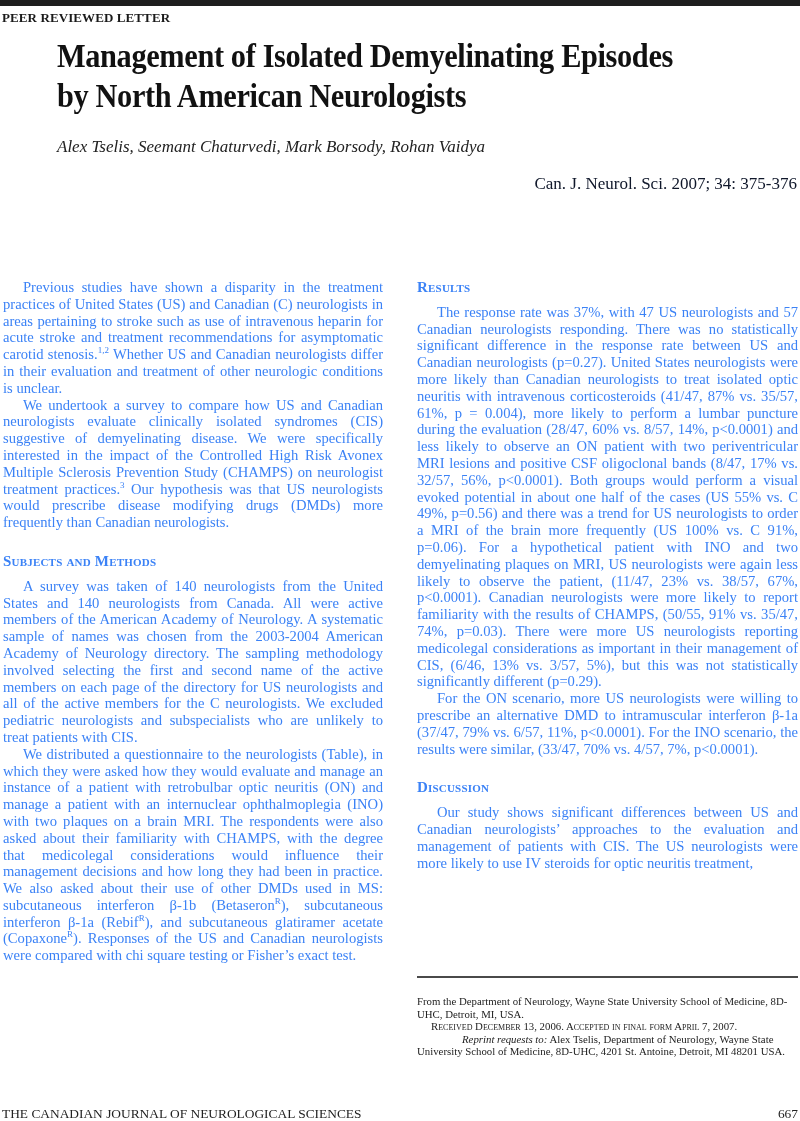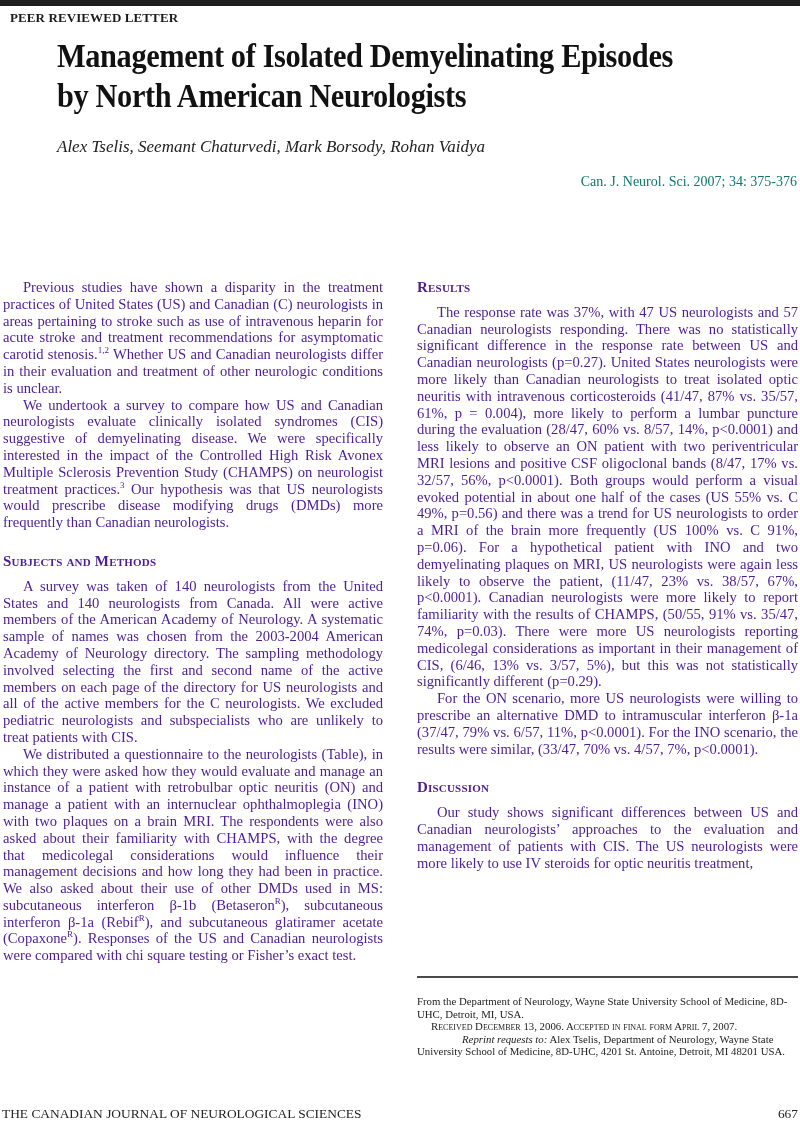--- a/index.html
+++ b/index.html
@@ -1,23 +1,23 @@
 <!DOCTYPE html>
 <html><head>
   <meta charset="utf-8">
   <style>
     * { box-sizing: border-box; margin: 0; padding: 0; }
     html, body { width: 800px; height: 1121px; background: #ffffff; overflow: hidden; }
     body { position: relative; font-family: "Liberation Serif", "DejaVu Serif", serif; color: #1a1a1a; }
     .top-bar { position: absolute; left: 0; top: 0; width: 800px; height: 6px; background: #1e1e1e; }
-    .section-label { position: absolute; left: 10px; top: 10px; font-size: 13px; font-weight: bold; letter-spacing: 0.1px; color: #1a1a1a; }
+    .section-label { position: absolute; left: 2px; top: 10px; font-size: 13px; font-weight: bold; letter-spacing: 0.1px; color: #1a1a1a; }
     .title { position: absolute; left: 57px; top: 36px; width: 740px; font-size: 33px; font-weight: bold; line-height: 40px; letter-spacing: -0.4px; transform: scaleX(0.92); transform-origin: left top; color: #111; }
     .authors { position: absolute; left: 57px; top: 137px; font-size: 17px; font-style: italic; color: #222; }
-    .citation { position: absolute; right: 3px; top: 174px; font-size: 14px; color: #0f766e; }
-    .col { position: absolute; font-size: 14.6px; line-height: 16.8px; text-align: justify; color: #4c1d95; }
+    .citation { position: absolute; right: 3px; top: 174px; font-size: 17px; color: #0f172a; }
+    .col { position: absolute; font-size: 14.6px; line-height: 16.8px; text-align: justify; color: #3b82f6; }
     .col-left { left: 3px; top: 279px; width: 380px; }
     .col-right { left: 417px; top: 279px; width: 381px; }
     .col p { text-indent: 20px; }
     .col h2 { font-size: 15px; font-weight: bold; font-variant: small-caps; text-indent: 0; margin: 0 0 8px 0; letter-spacing: 0.2px; }
     .gap-lg { height: 22px; }
     sup { font-size: 9px; line-height: 0; vertical-align: super; }
     .footnote-rule { position: absolute; left: 417px; top: 976px; width: 381px; height: 2px; background: #4a4a4a; }
     .footnotes { position: absolute; left: 417px; top: 995px; width: 381px; font-size: 10.8px; line-height: 12.6px; color: #222; }
     .footnotes .received { padding-left: 14px; font-variant: small-caps; }
     .footnotes .reprint-label { font-style: italic; margin-left: 45px; }

